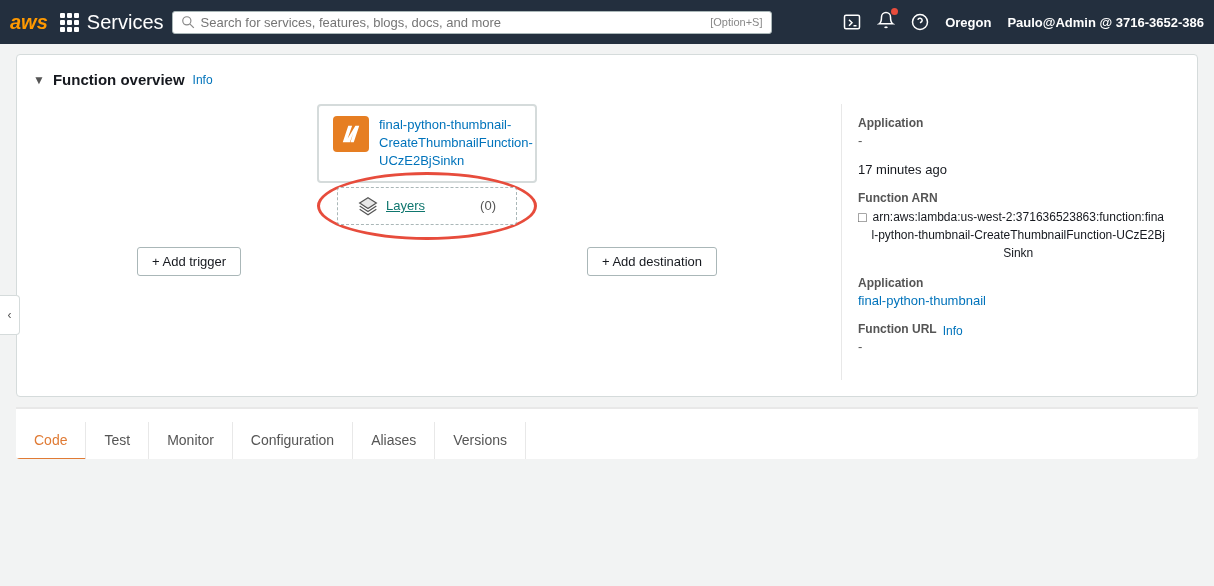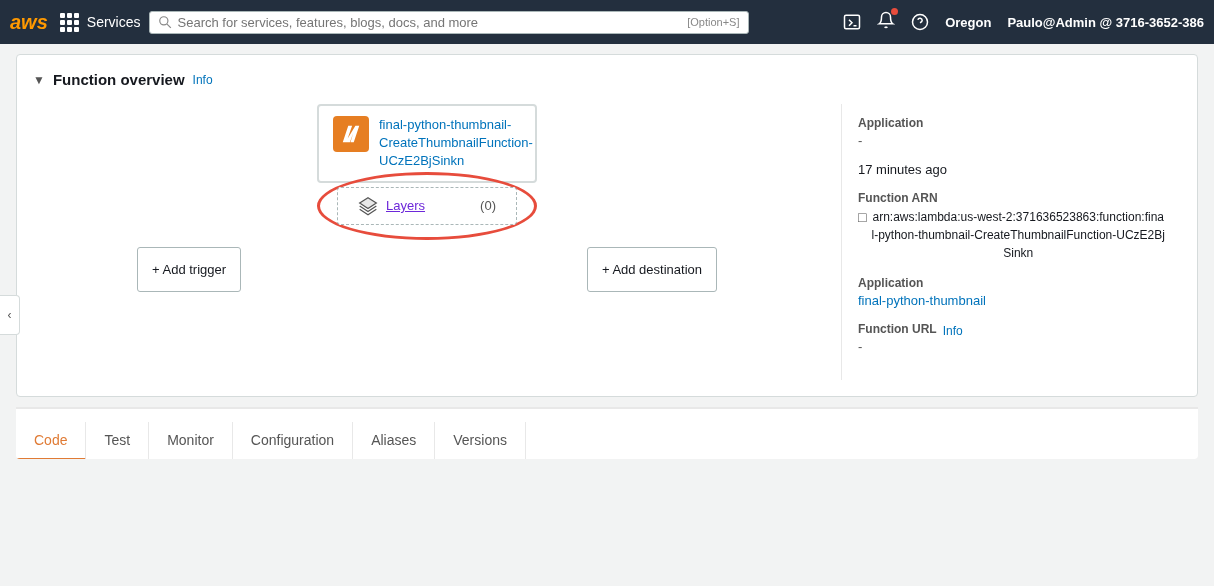--- a/index.html
+++ b/index.html
@@ -36,21 +36,21 @@
       grid-template-rows: repeat(3,5px);
       gap: 2px;
       cursor: pointer;
     }
     .grid-icon span {
       background: #fff;
       border-radius: 1px;
     }
     .nav-services {
       color: #fff;
-      font-size: 14px;
+      font-size: 20px;
       font-weight: 500;
       cursor: pointer;
       white-space: nowrap;
     }
     .search-bar {
       display: flex;
       align-items: center;
       background: #fff;
       border: 1px solid #aab7b8;
       border-radius: 3px;
@@ -251,21 +251,21 @@
       display: flex;
       align-items: center;
       gap: 8px;
     }
     .layers-count {
       color: #555;
       font-size: 13px;
     }
     .layers-text {
       font-size: 13px;
-      color: #6d28d9;
+      color: #0f766e;
       text-decoration: underline;
     }
 
     
     .red-circle {
       position: absolute;
       border: 3px solid #e74c3c;
       border-radius: 50%;
       width: 220px;
       height: 68px;
@@ -284,21 +284,21 @@
       max-width: 580px;
       margin-top: 10px;
     }
     .action-btn {
       display: flex;
       align-items: center;
       gap: 5px;
       border: 1px solid #aab7b8;
       background: #fff;
       border-radius: 3px;
-      padding: 14px 14px;
+      padding: 6px 14px;
       font-size: 13px;
       cursor: pointer;
       color: #16191f;
     }
 
     
     .info-panel {
       width: 340px;
       border-left: 1px solid #e8e8e8;
       padding: 12px 16px;

